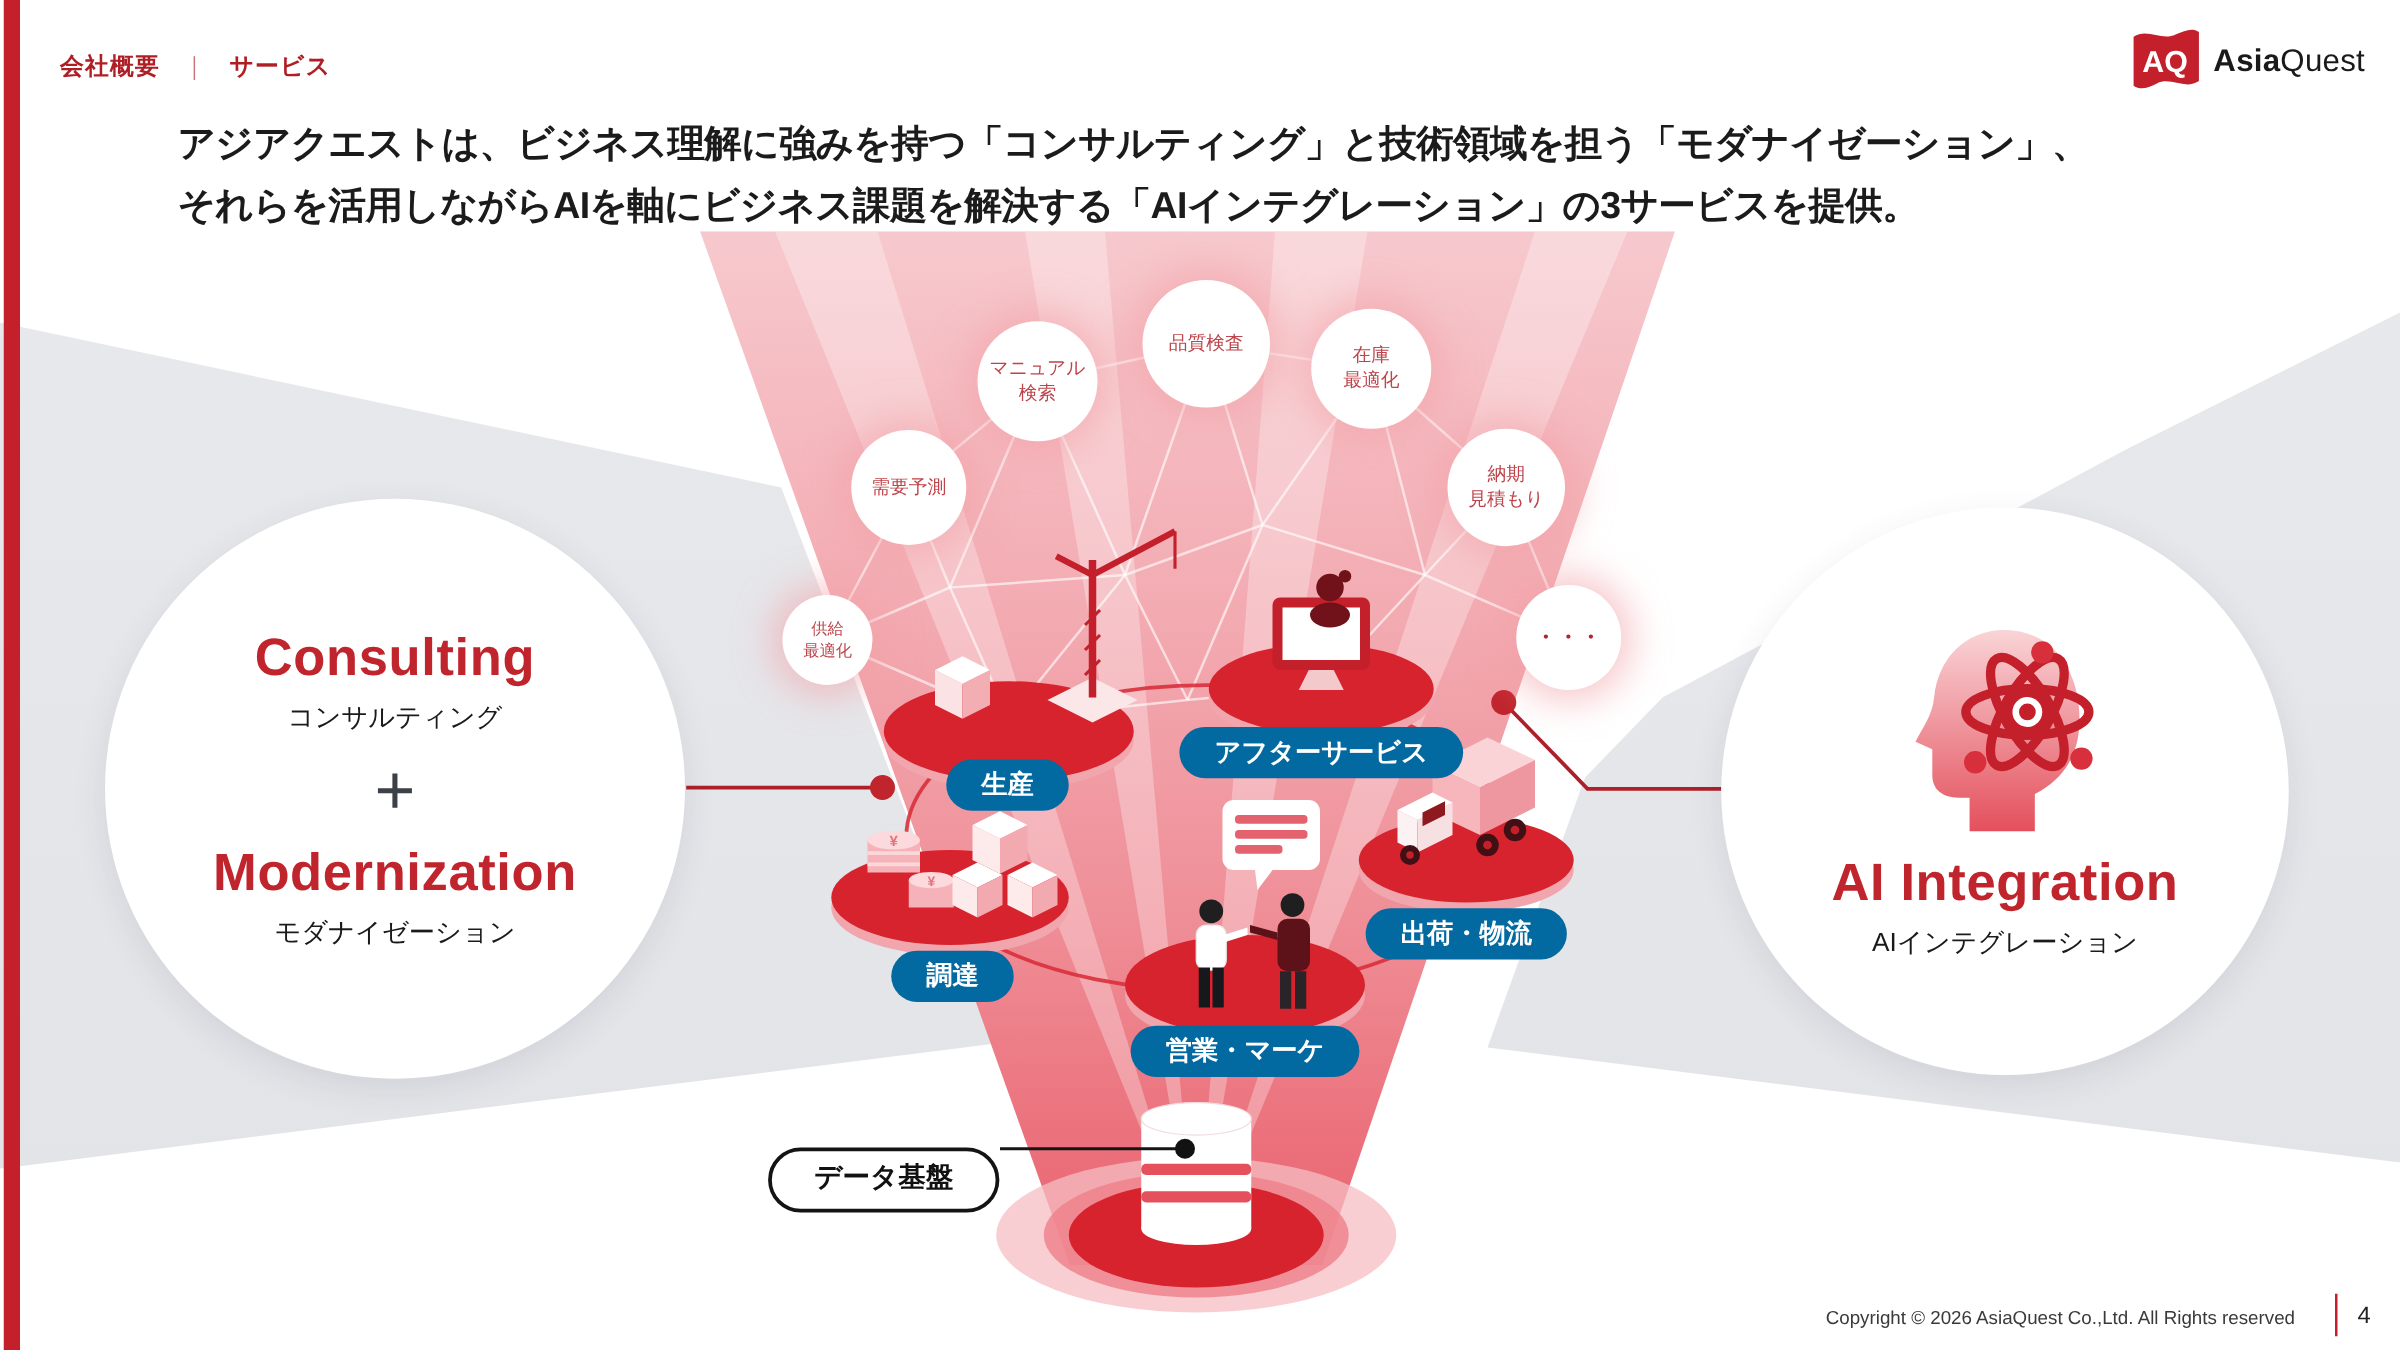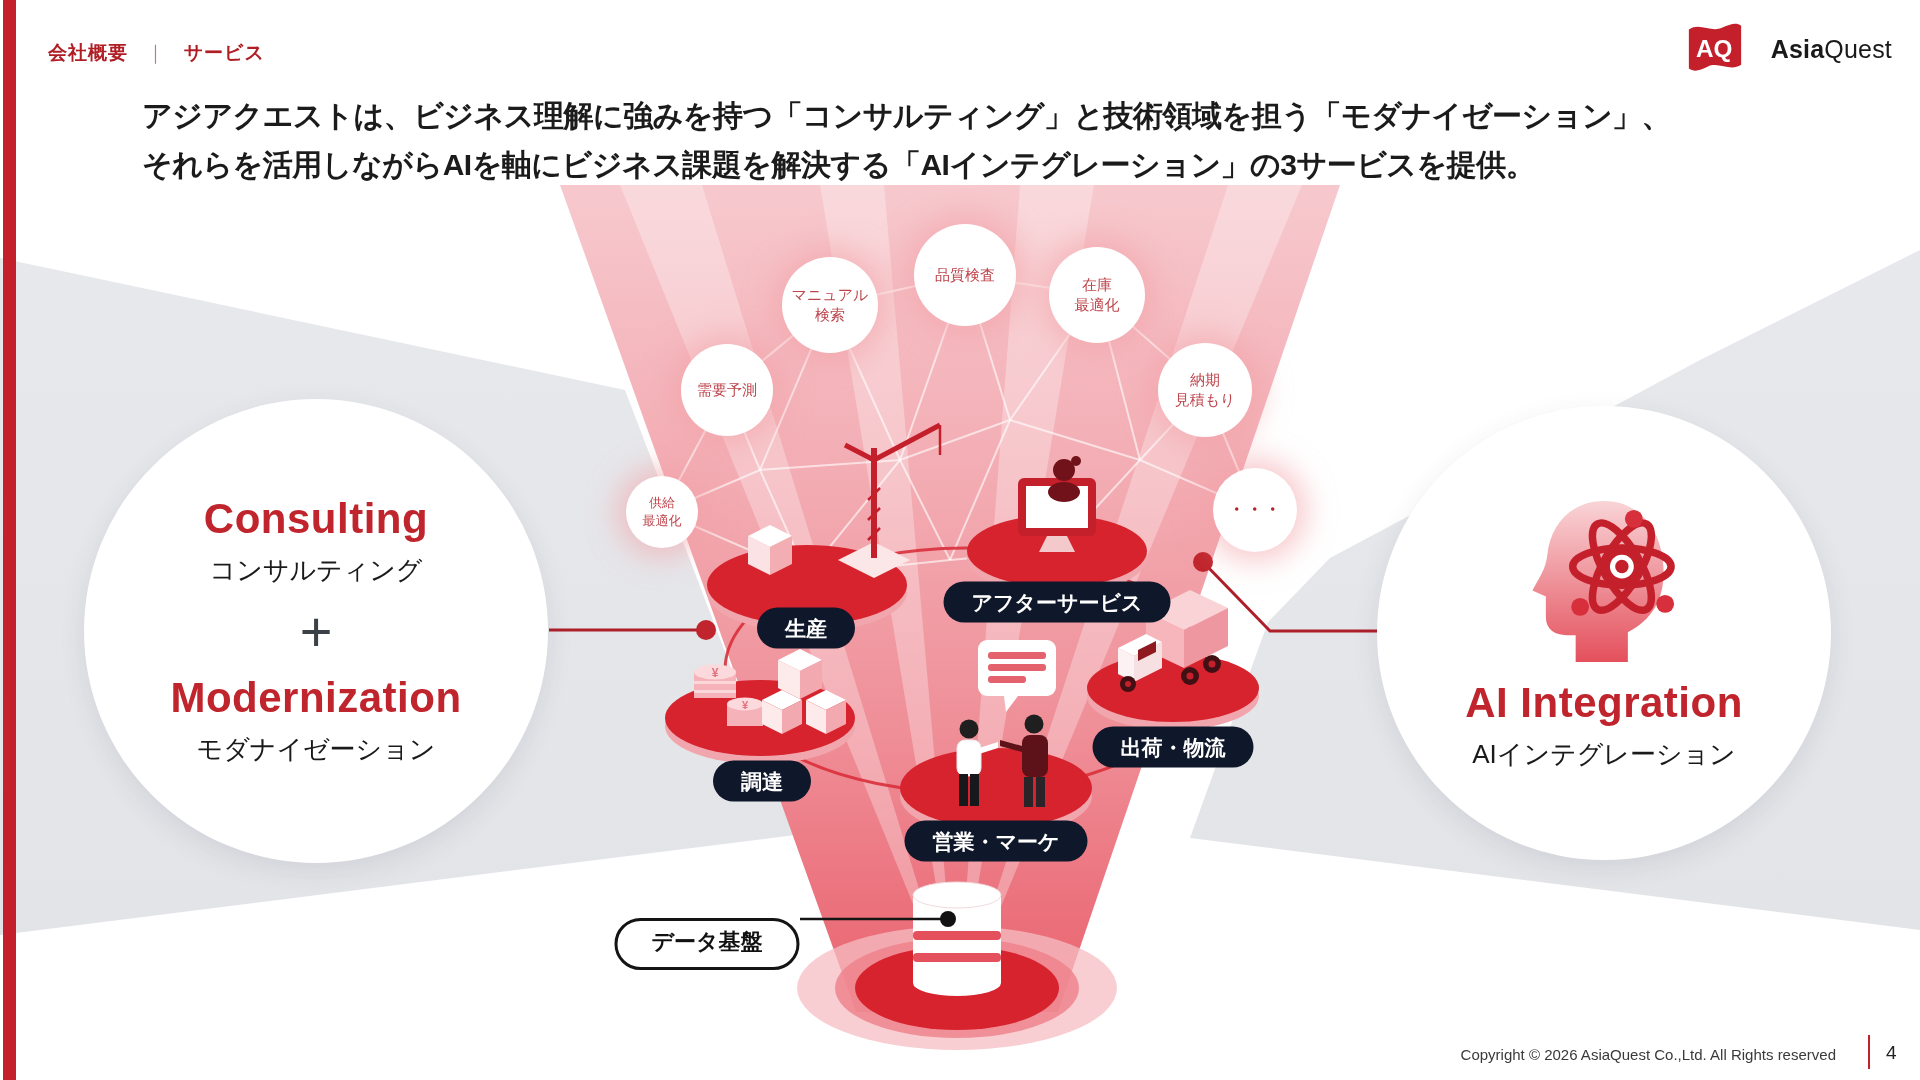--- a/index.html
+++ b/index.html
@@ -8,21 +8,21 @@
   .abs{position:absolute;}
 
   
   .red-bar{left:3px;top:0;width:13px;height:1080px;background:#C4202B;}
 
   
   .breadcrumb{left:48px;top:40px;font-size:19px;font-weight:bold;color:#B01E25;letter-spacing:1px;display:flex;gap:18px;align-items:center;}
   .breadcrumb .sep{color:#C97478;font-weight:normal;}
 
   
-  .logo{right:28px;top:20px;display:flex;align-items:center;gap:28px;}
+  .logo{right:28px;top:20px;display:flex;align-items:center;gap:10px;}
   .logo-text{font-size:25px;color:#1A1A1A;letter-spacing:0.2px;}
   .logo-text b{font-weight:bold;}
 
   
   .headline{left:142px;top:92px;font-size:30px;font-weight:bold;color:#1B1B1B;line-height:1.62;letter-spacing:-0.5px;}
 
   
   .gray-left{left:0;top:0;width:1920px;height:1080px;background:linear-gradient(180deg,#E9EAED 0%,#E2E3E7 100%);
     clip-path:polygon(0px 258px,625px 390px,795px 835px,0px 935px);}
   .gray-right{left:0;top:0;width:1920px;height:1080px;background:linear-gradient(180deg,#E9EAED 0%,#E2E3E7 100%);
@@ -46,40 +46,40 @@
   .ai-node span:empty{display:none;}
   .node-1{left:727px;top:390px;width:92px;height:92px;}
   .node-2{left:830px;top:305px;width:96px;height:96px;}
   .node-3{left:965px;top:275px;width:102px;height:102px;}
   .node-4{left:1097px;top:295px;width:96px;height:96px;}
   .node-5{left:1205px;top:390px;width:94px;height:94px;}
   .node-6{left:662px;top:512px;width:72px;height:72px;font-size:13px;}
   .node-7{left:1255px;top:510px;width:84px;height:84px;color:#B3242C;font-weight:bold;font-size:17px;letter-spacing:1px;}
 
   
-  .pill{transform:translate(-50%,-50%);background:#0f172a;color:#fff;font-weight:bold;font-size:21px;
+  .pill{transform:translate(-50%,-50%);background:#0369a1;color:#fff;font-weight:bold;font-size:21px;
     padding:0 28px;height:41px;line-height:41px;border-radius:999px;white-space:nowrap;}
   .pill-1{left:806px;top:628px;}
   .pill-2{left:1057px;top:602px;}
   .pill-3{left:762px;top:781px;}
   .pill-4{left:1173px;top:747px;}
   .pill-5{left:996px;top:841px;}
 
   
   .data-pill{transform:translate(-50%,-50%);left:707px;top:919px;background:#fff;color:#111;
     border:3px solid #141414;border-radius:26px;font-weight:bold;font-size:22px;
     padding:0 34px;height:46px;line-height:42px;white-space:nowrap;margin-top:25px;}
 
   
   .big-circle{background:#fff;border-radius:50%;transform:translate(-50%,-50%);
     box-shadow:0 8px 26px rgba(60,60,90,0.10);display:flex;flex-direction:column;align-items:center;text-align:left;}
   .circle-left{left:316px;top:631px;width:464px;height:464px;padding-top:0;justify-content:center;}
   .circle-right{left:1604px;top:633px;width:454px;height:454px;justify-content:center;}
   .b-title{font-size:42px;font-weight:bold;color:#C0242C;letter-spacing:0.5px;}
-  .b-sub{font-size:26px;color:#1A1A1A;margin-top:10px;}
+  .b-sub{font-size:21px;color:#1A1A1A;margin-top:10px;}
   .b-plus{font-size:56px;font-weight:300;color:#3C4148;margin:16px 0 14px 0;line-height:1;}
   .circle-right .b-title{margin-top:14px;}
 
   
   .footer-copy{right:84px;top:1046px;font-size:15px;color:#3A3A3A;}
   .footer-div{left:1868px;top:1035px;width:2px;height:34px;background:#C4202B;}
   .page-num{left:1886px;top:1042px;font-size:19px;color:#222;}
 
   .ring{fill:none;stroke:#D8303B;stroke-width:3;opacity:0.9;}
   svg text{font-family:"Liberation Sans","DejaVu Sans",sans-serif;}

